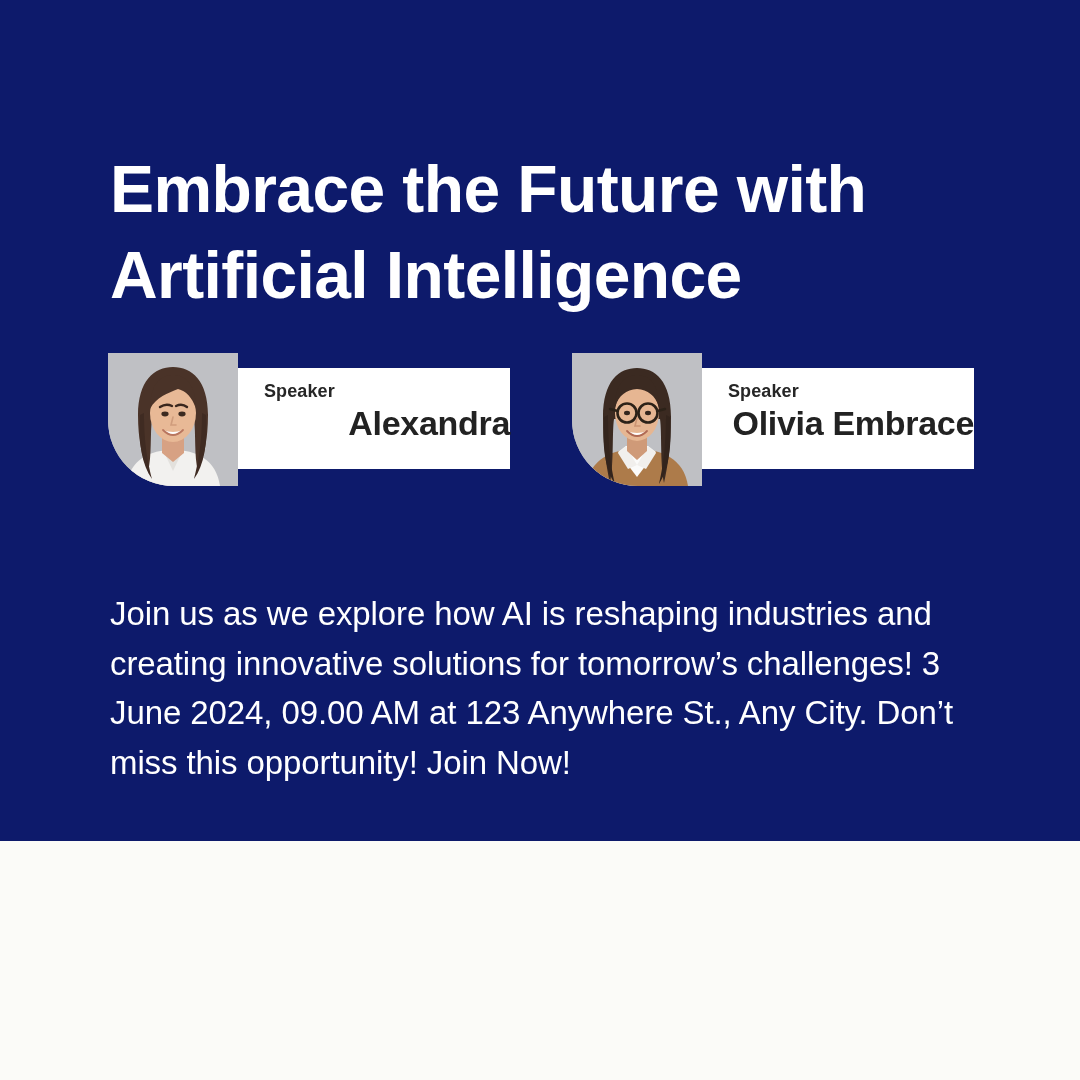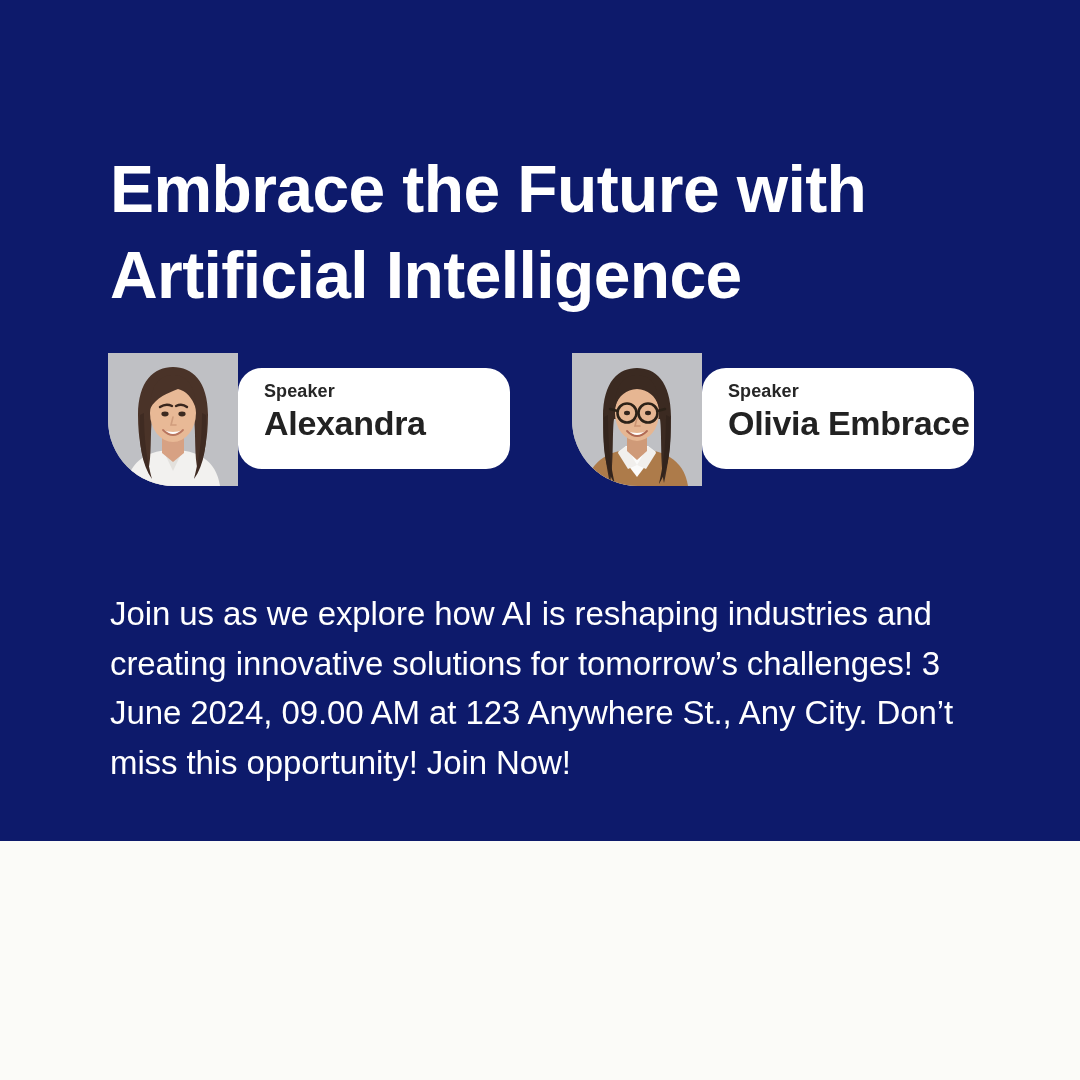--- a/index.html
+++ b/index.html
@@ -68,41 +68,41 @@
   .speaker-photo svg { display: block; width: 130px; height: 133px; }
 
   .speaker-box {
     position: absolute;
     left: 130px;
     top: 15px;
     height: 101px;
     background: #ffffff;
     box-sizing: border-box;
     padding: 14px 0 0 26px;
-    border-radius: 24px;
   }
   .card-1 .speaker-box { width: 272px; }
   .card-2 .speaker-box { width: 272px; }
 
   .speaker-role {
     color: #262626;
     font-size: 18px;
     font-weight: 700;
     letter-spacing: 0.1px;
     line-height: 1;
     margin: 0 0 6px 0;
   }
   .speaker-name {
     color: #222222;
     font-size: 34px;
     font-weight: 700;
     letter-spacing: -0.3px;
     line-height: 1.05;
     margin: 0;
     white-space: nowrap;
+    text-align: right;
   }
 
   
   .body-copy {
     position: absolute;
     left: 110px;
     top: 556px;
     width: 880px;
     color: #ffffff;
     font-size: 33px;

